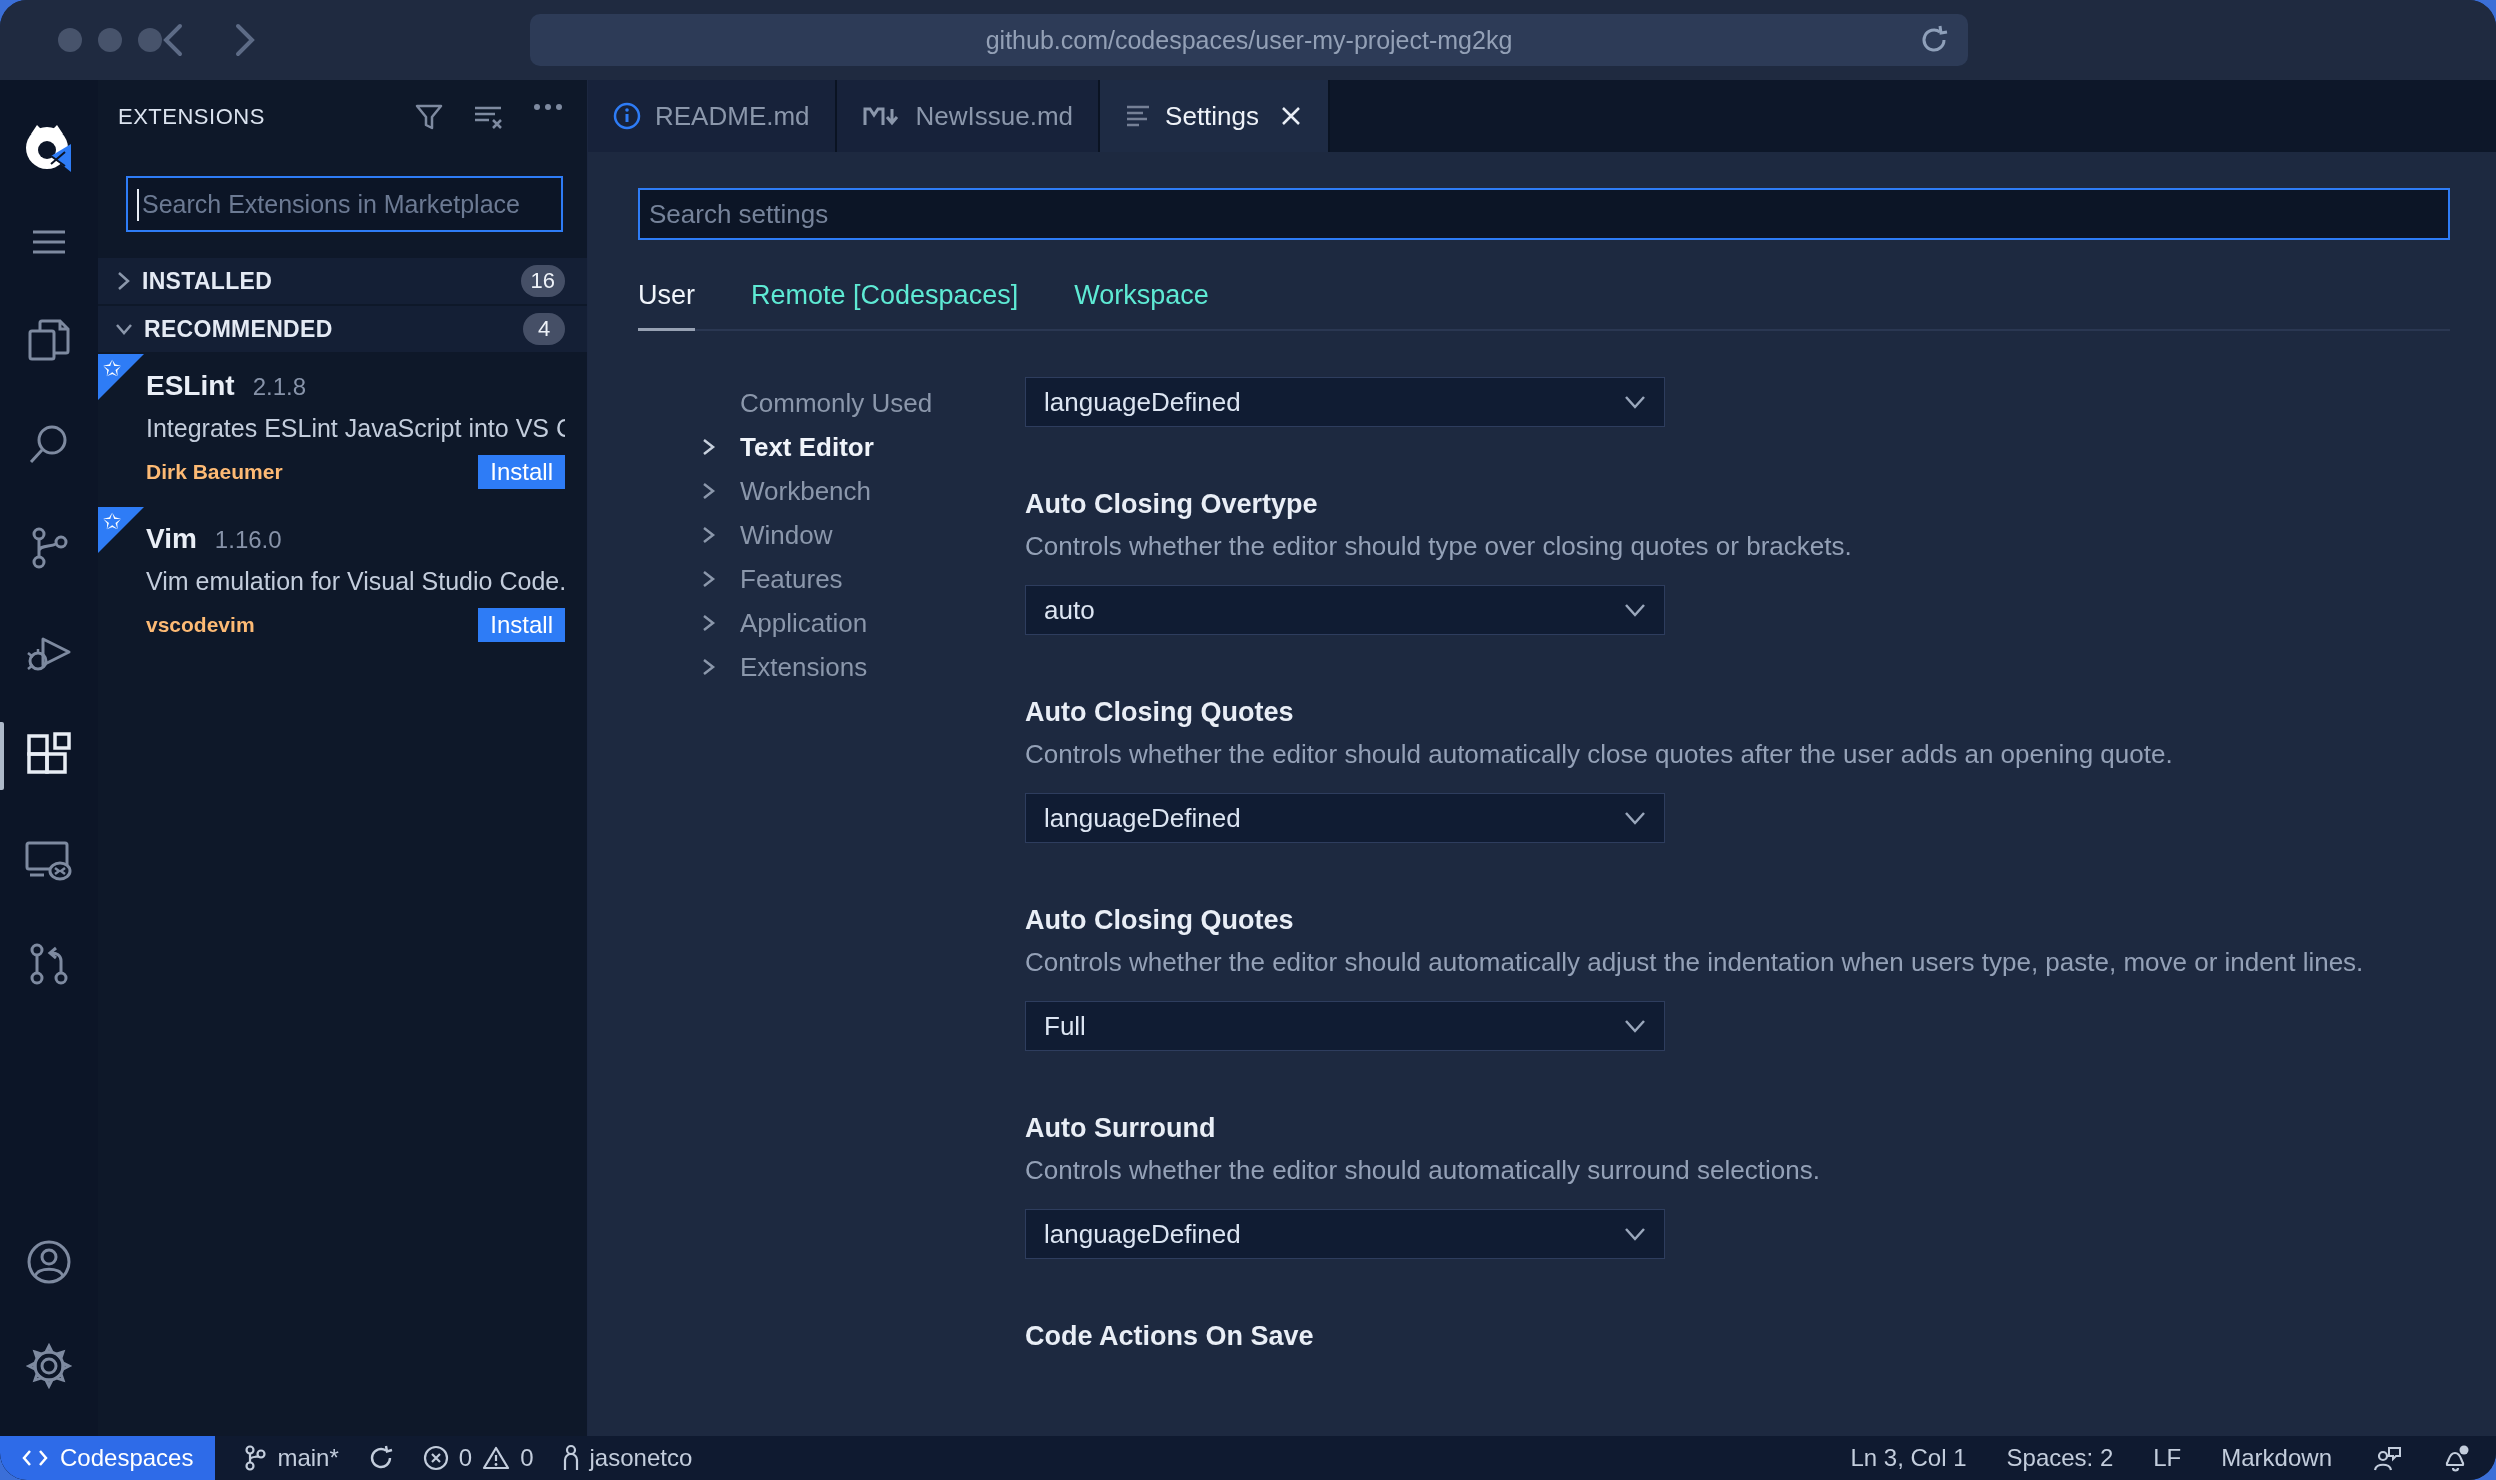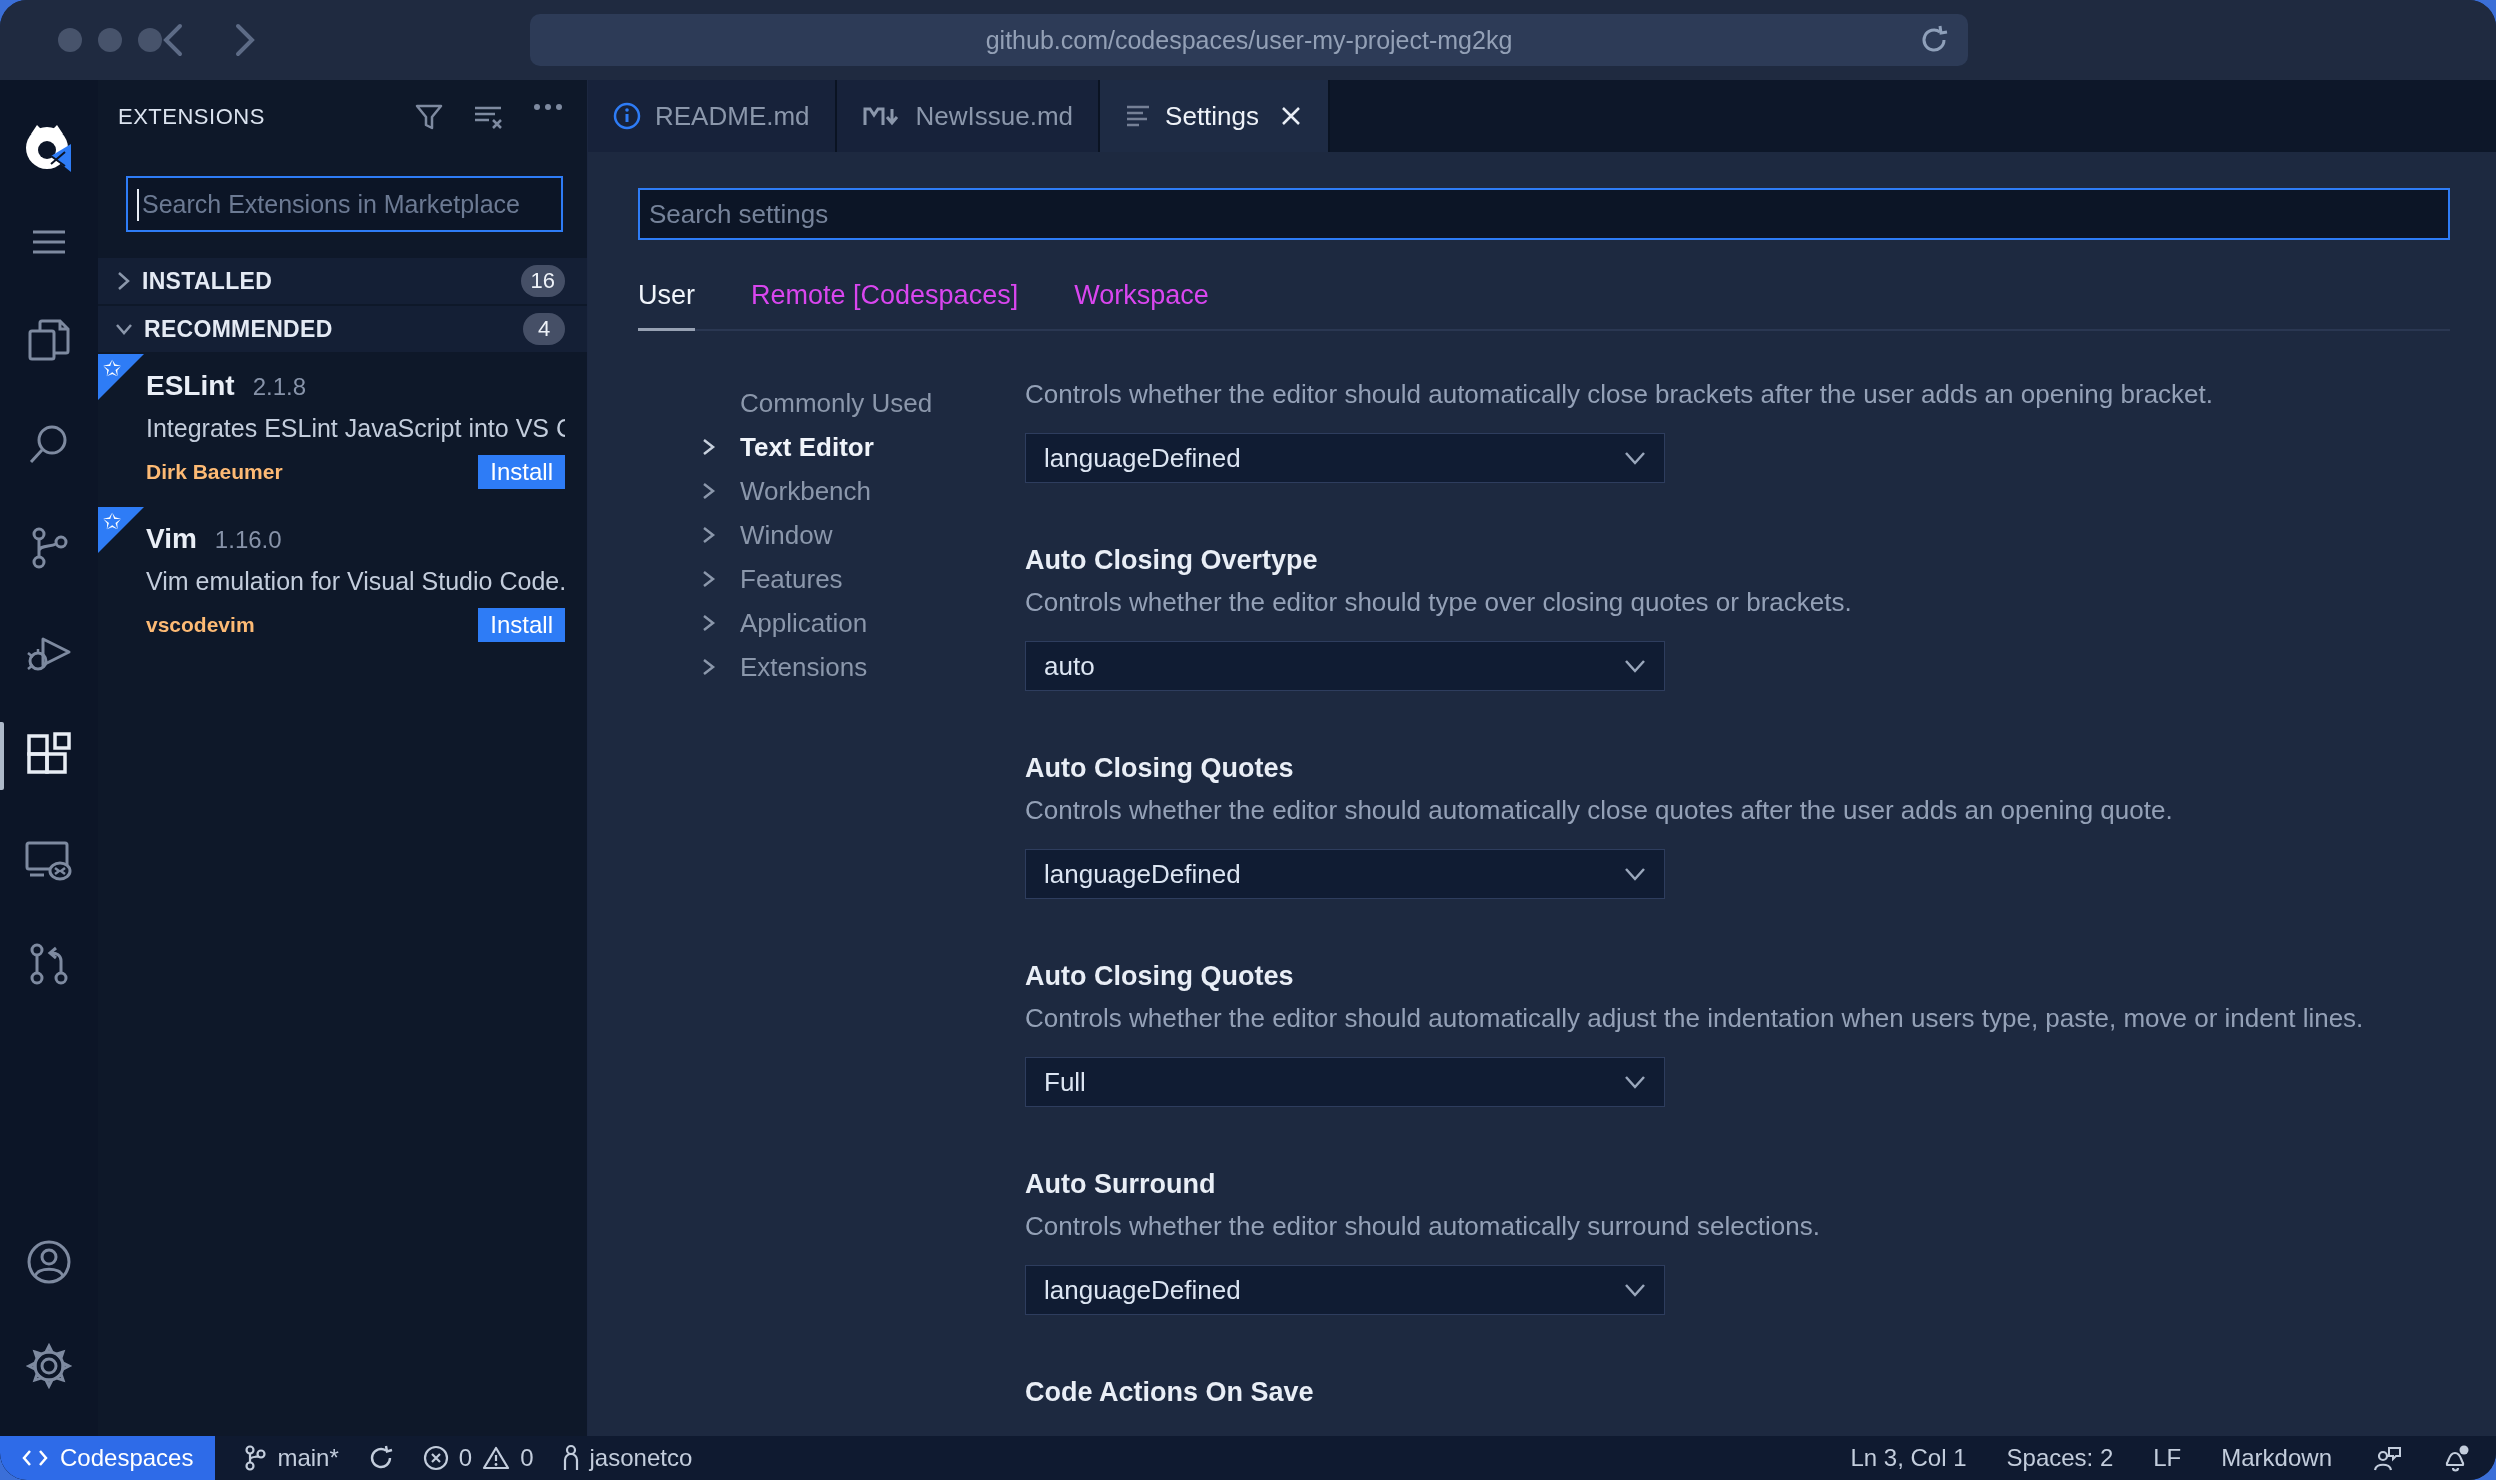--- a/index.html
+++ b/index.html
@@ -57,21 +57,21 @@
   .tab { display:flex; align-items:center; gap:14px; padding:0 25px; background:#17223a; border-right:2px solid #0a1322; color:#8b97ab; font-size:26px;text-align:right; }
   .tab.active { background:#1e2b44; color:#eef2f8; }
   .tab .close { margin-left:6px; display:flex; color:#e8edf5; }
   .tab-icon { display:flex; }
 
   .editor-body { flex:1; overflow:hidden; padding:36px 46px 0 50px; display:flex; flex-direction:column; }
   .set-search { height:52px; border:2px solid #2e7cf6; background:#0c1526; display:flex; align-items:center; flex-shrink:0; }
   .set-search input { width:100%; background:transparent; border:none; outline:none; color:#dce5f2; font-size:26px; padding-left:9px; font-family:"Liberation Sans", sans-serif; }
   .set-search input::placeholder { color:#76839a; }
   .scopes { display:flex; gap:56px; margin-top:40px; padding-bottom:18px; border-bottom:2px solid #2a3752; flex-shrink:0; }
-  .scope { position:relative; font-size:27px; color:#d946ef; }
+  .scope { position:relative; font-size:27px; color:#5eead4; }
   .scope.active { color:#f0f4fa; }
   .scope.active::after { content:""; position:absolute; left:0; right:0; bottom:-20px; height:3px; background:#97a1b3; }
 
   .settings-body { display:flex; flex:1; min-height:0; }
   .toc { width:387px; padding:50px 0 0 62px; flex-shrink:0; }
   .toc-row { display:flex; align-items:center; height:44px; color:#8b97ab; font-size:26px; }
   .toc-row .chev { width:40px; display:flex; color:#8b97ab; }
   .toc-row.active { color:#f0f4fa; font-weight:bold; }
   .toc-row.active .chev { color:#c7d0dd; }
 
@@ -386,21 +386,20 @@
                   <svg width="16" height="20" viewBox="0 0 16 20">
                     <path d="M4 3 L13 10 L4 17" fill="none" stroke="currentColor" stroke-width="2.5"></path>
                   </svg>
                 </span>
               <span>Extensions</span>
             </div>
           </div>
 
           <div class="set-list">
             <div class="set-item">
-              <div class="set-desc">Controls whether the editor should automatically close brackets after the user adds an opening bracket.</div>
               <div class="dropdown">
                 <span>languageDefined</span>
                 <span class="chev">
                     <svg width="22" height="14" viewBox="0 0 22 14">
                       <path d="M2 2 L11 12 L20 2" fill="none" stroke="currentColor" stroke-width="2.5"></path>
                     </svg>
                   </span>
               </div>
             </div>
             <div class="set-item">

